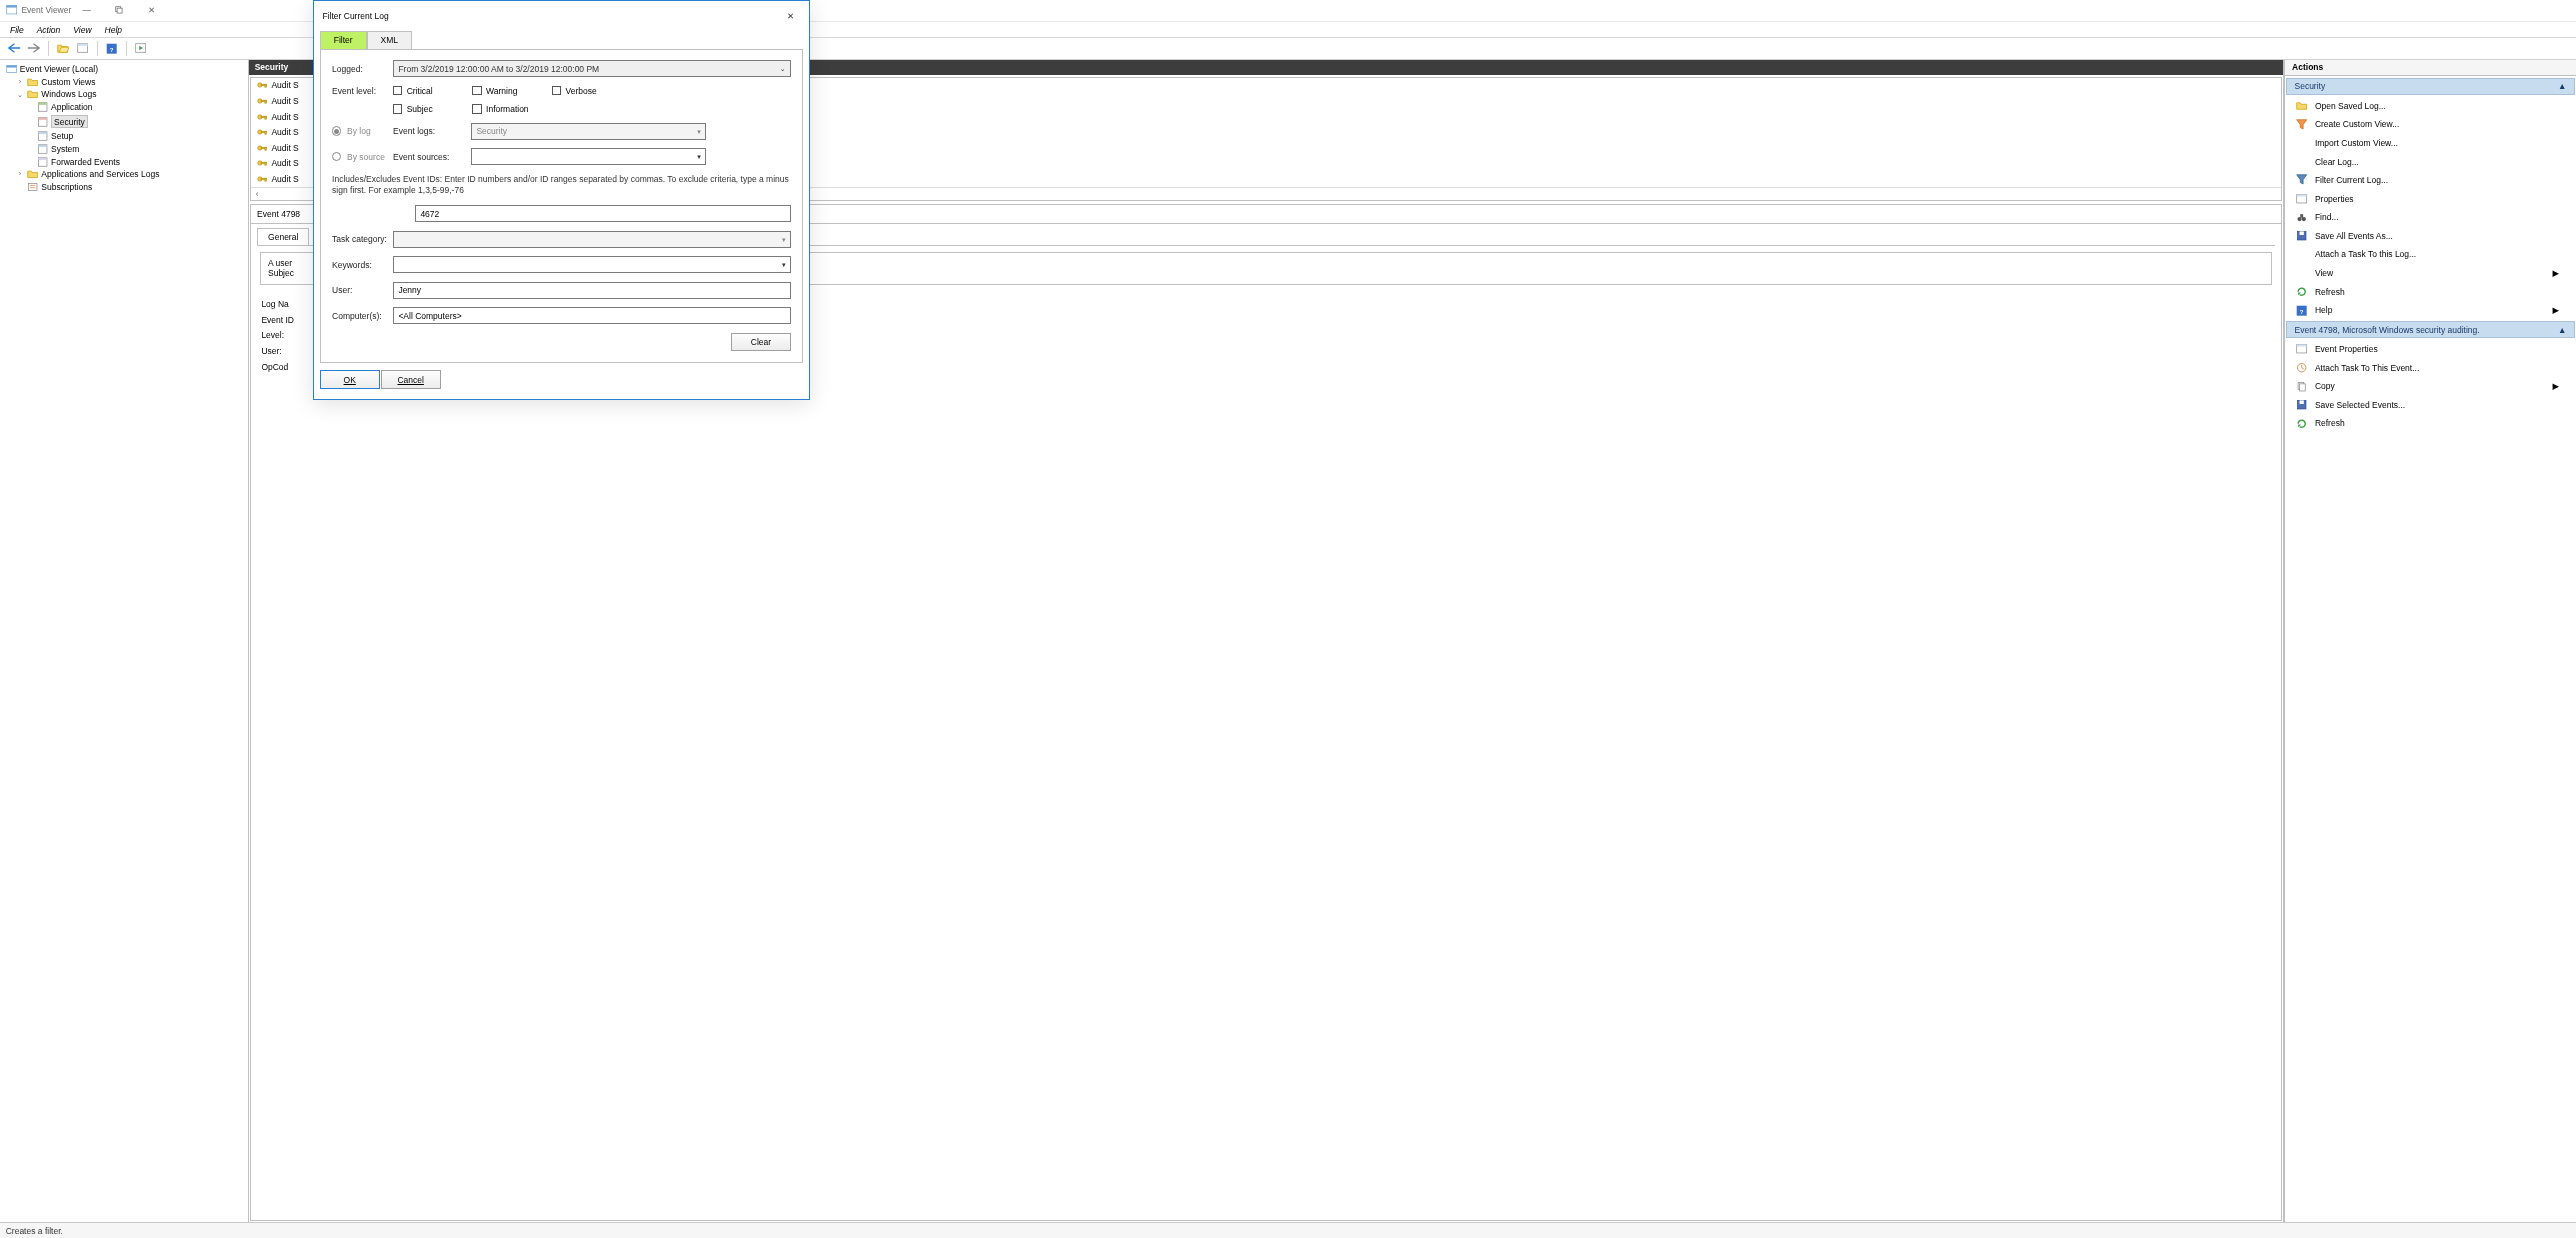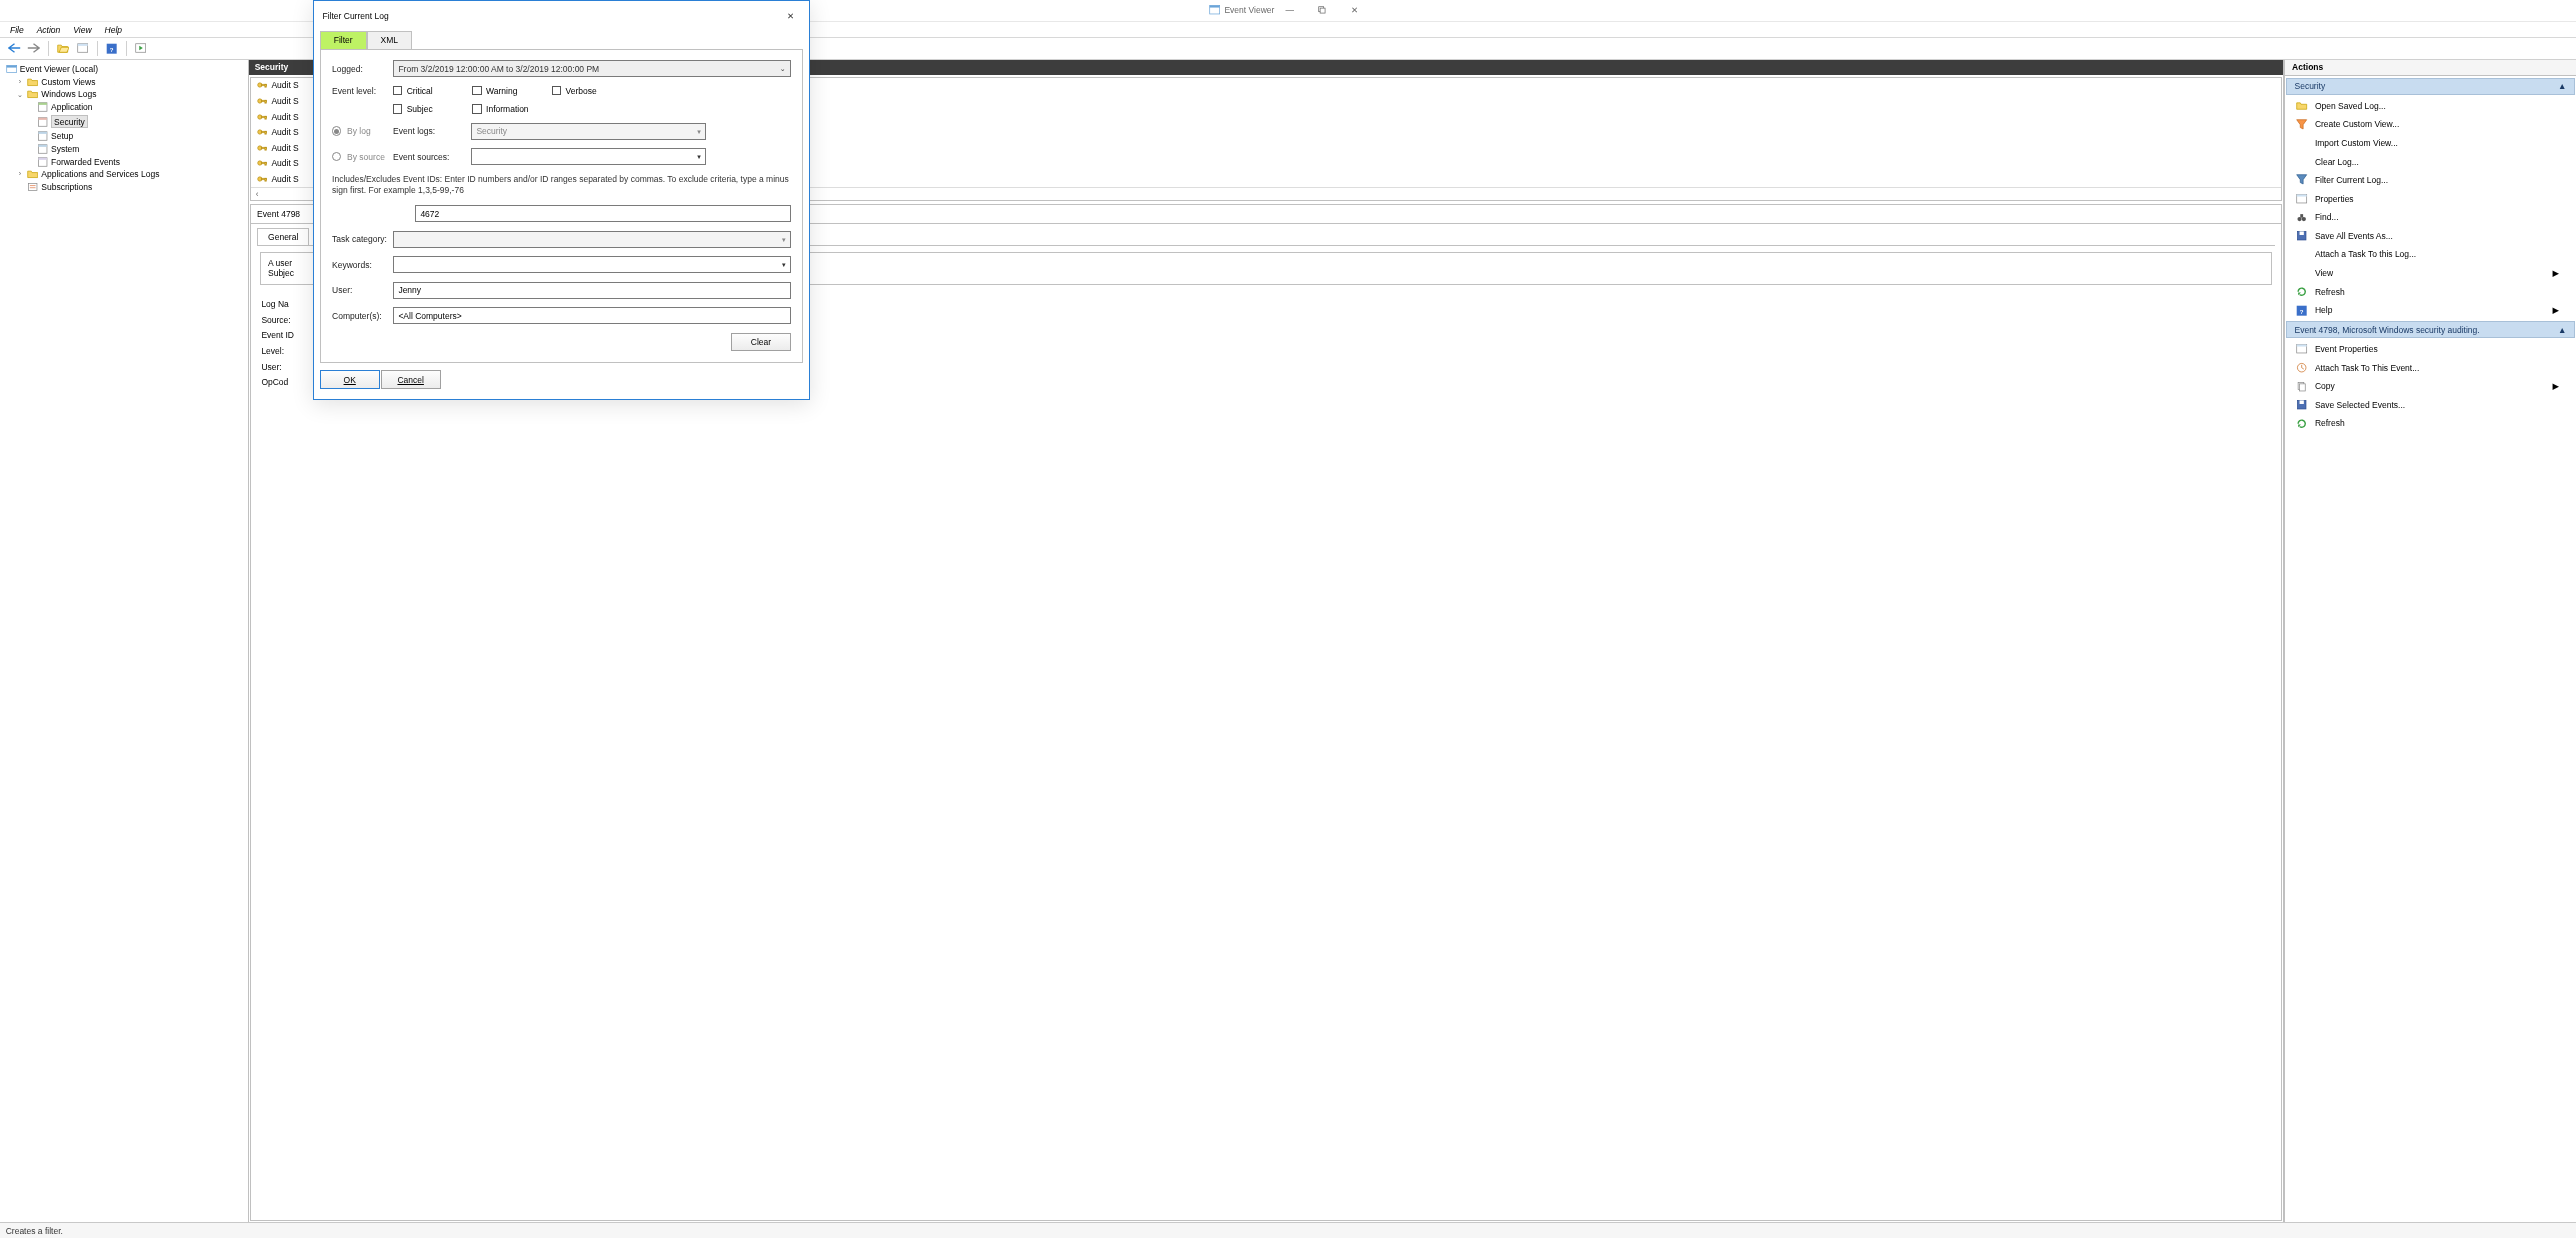--- a/index.html
+++ b/index.html
@@ -1,19 +1,19 @@
 <!DOCTYPE html>
 <html><head>
 <meta charset="utf-8">
 <style>
 * { box-sizing: border-box; margin: 0; padding: 0; font-family: "Segoe UI", Tahoma, sans-serif; font-size: 8.5px; }
 body { background: #fff; color: #000; overflow: hidden; }
 
 
-.titlebar { height: 21.3px; display: flex; align-items: center; justify-content: center; padding: 0 2.8px 0 5.7px; border-bottom: 0.7px solid transparent; }
+.titlebar { height: 21.3px; display: flex; align-items: center; justify-content: flex-start; padding: 0 2.8px 0 5.7px; border-bottom: 0.7px solid transparent; }
 .titlebar .app { display: flex; align-items: center; gap: 4.3px; color: #6a6a6a; }
 .titlebar .controls { display: flex; gap: 1.4px; color: #666; }
 .titlebar .controls .btn { width: 31px; height: 20px; display: flex; align-items: center; justify-content: center; }
 
 
 .menubar { height: 17px; display: flex; align-items: center; gap: 13px; padding: 0 10px; border-top: 0.7px solid #e8e8e8; border-bottom: 0.7px solid #d8d8d8; }
 .menubar span { color: #000; font-style: italic; }
 
 
 .toolbar { height: 21.3px; display: flex; align-items: center; gap: 2.8px; padding: 0 5.7px; border-bottom: 0.7px solid #d0d0d0; }
@@ -299,21 +299,20 @@
       <div class="detail-title">Event 4798</div>
       <div class="tabs">
         <div class="tab">General</div>
       </div>
       <div class="fieldbox" style="margin-top:5.7px;">
         <div class="line">A user</div>
         <div class="line">Subjec</div>
       </div>
       <div class="fields">
         <div class="line">Log Na</div>
-        <div class="line">Source:</div>
         <div class="line">Event ID</div>
         <div class="line">Level:</div>
         <div class="line">User:</div>
         <div class="line">OpCod</div>
       </div>
     </div>
   </div>
 
   <div class="actions">
     <div class="panel-title">Actions</div>

